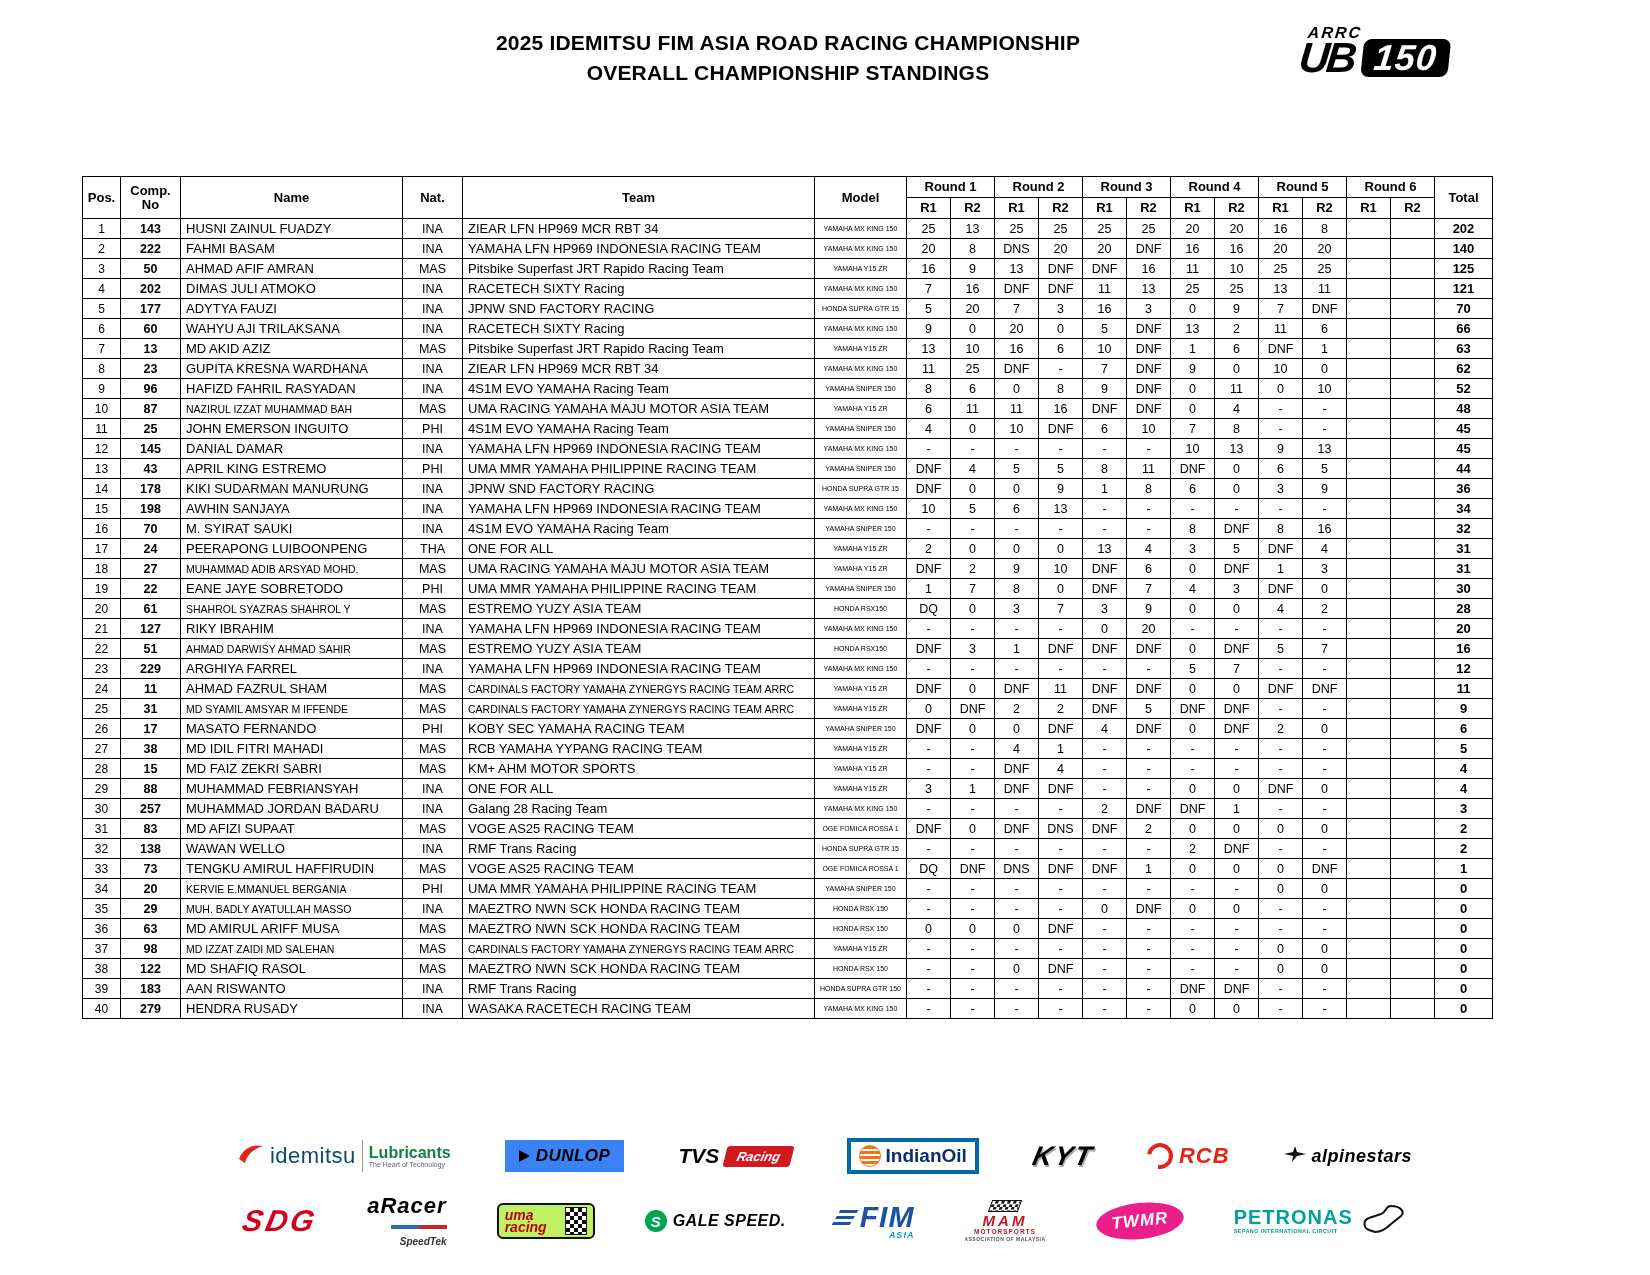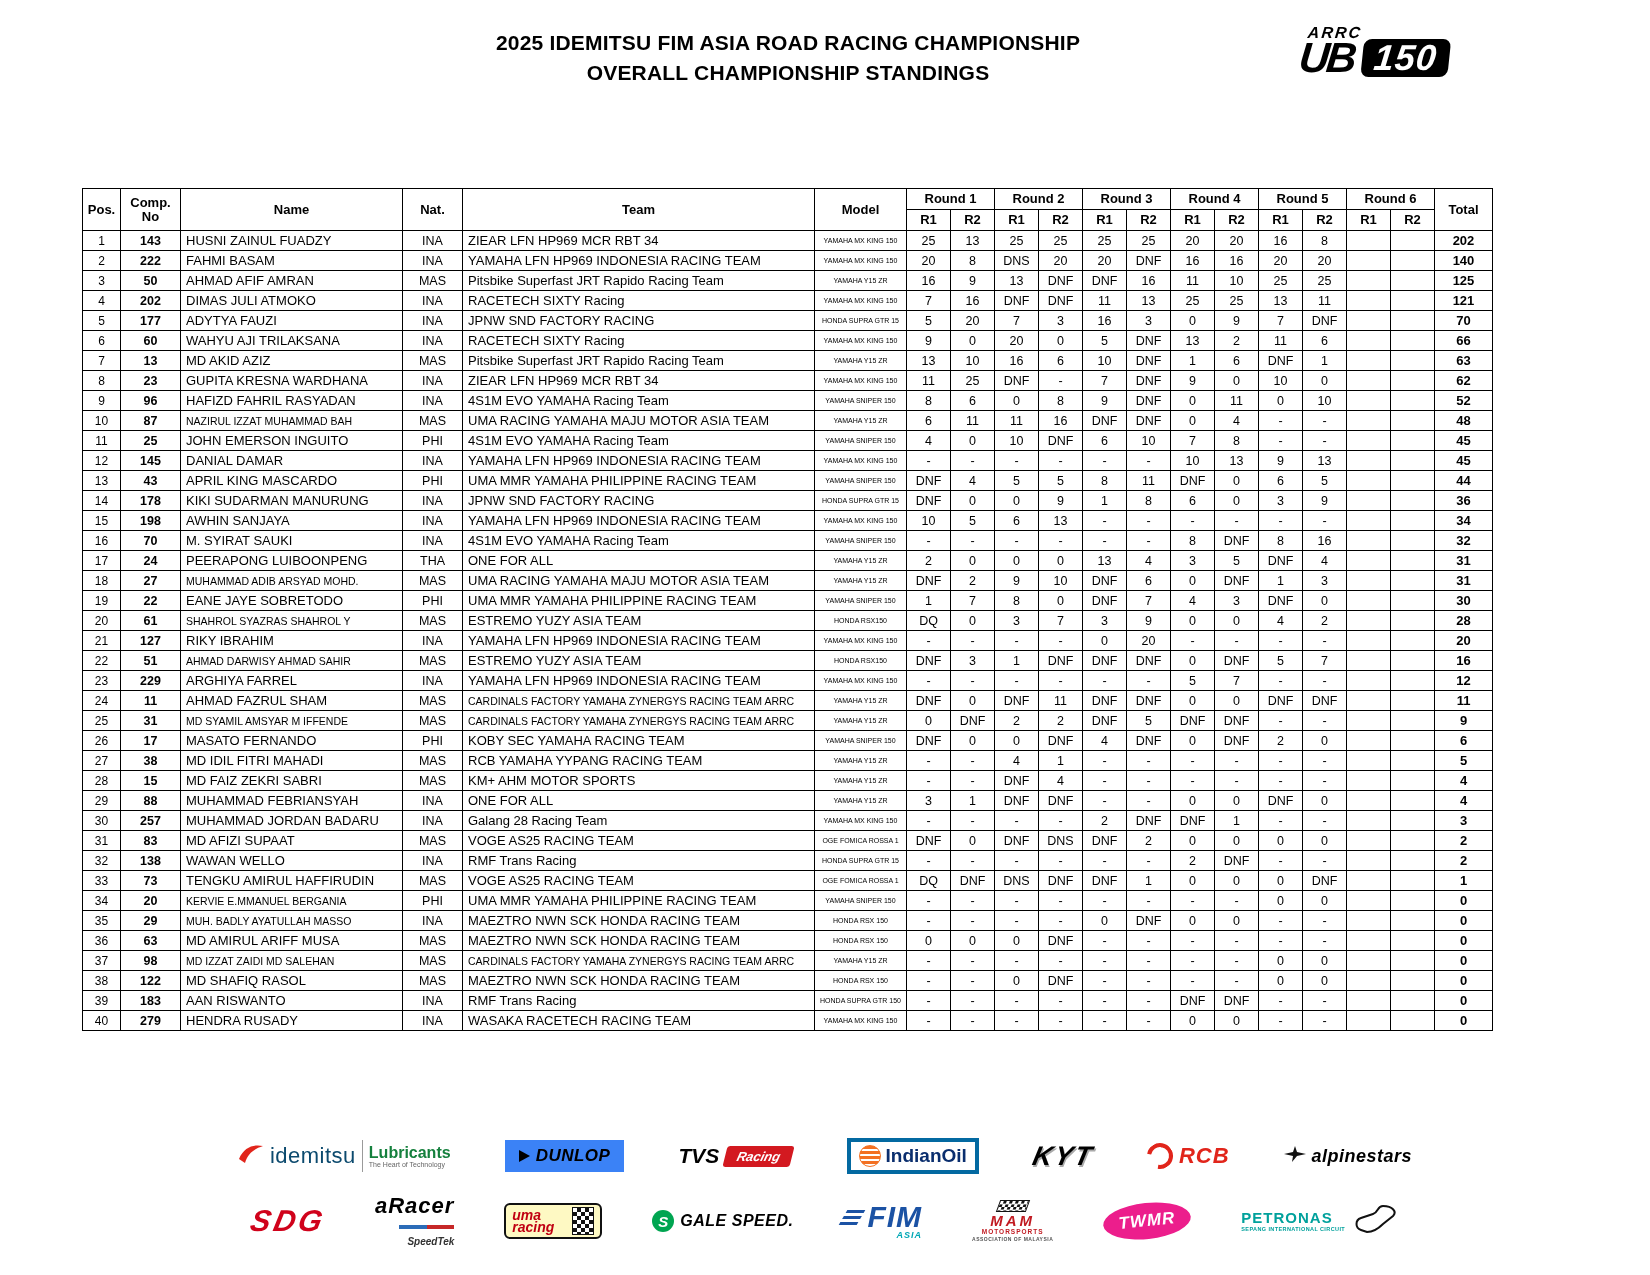--- a/index.html
+++ b/index.html
@@ -8,21 +8,21 @@
 
   
   .title{margin-top:28px;text-align:center;font-weight:bold;font-size:21px;line-height:30px;letter-spacing:.2px;padding-right:74px;}
   .arrc-logo{position:absolute;right:200px;top:24px;transform:skewX(-6deg);}
   .arrc-logo .series{font-weight:bold;font-style:italic;font-size:16px;letter-spacing:2px;margin-left:6px;}
   .arrc-logo .row2x{display:flex;align-items:center;margin-top:-4px;}
   .arrc-logo .ub{font-size:42px;font-weight:900;font-style:italic;letter-spacing:-3px;line-height:40px;}
   .arrc-logo .cc{background:#000;color:#fff;font-size:36px;font-weight:900;font-style:italic;line-height:38px;padding:0 12px;border-radius:8px;margin-left:8px;letter-spacing:1px;}
 
   
-  .standings{position:absolute;left:82px;top:188px;border-collapse:collapse;table-layout:fixed;width:1410px;}
+  .standings{position:absolute;left:82px;top:176px;border-collapse:collapse;table-layout:fixed;width:1410px;}
   .standings th,.standings td{border:1.5px solid #000;overflow:hidden;padding:0 2px;text-align:center;font-size:12.5px;height:19px;white-space:nowrap;}
   .standings thead th{font-weight:bold;white-space:normal;line-height:1.05;height:20px;font-size:13px;}
   .standings td.name,.standings td.team{text-align:left;padding-left:5px;font-size:13px;}
   .standings td.no{font-weight:bold;}
   .standings td.total{font-weight:bold;font-size:13px;}
   .standings td.model{font-size:7px;padding:0 1px;}
   .standings td.cond{font-size:10.5px;}
   .standings td.pos{font-size:12px;}
 
   
@@ -53,42 +53,42 @@
 
   .astar-text{font-style:italic;font-weight:bold;font-size:18px;letter-spacing:.5px;}
 
   .sdg{color:#d0021b;font-style:italic;font-weight:900;font-size:30px;letter-spacing:3px;transform:skewX(-12deg);}
 
   .aracer{display:flex;flex-direction:column;align-items:flex-end;line-height:1;}
   .aracer-main{font-style:italic;font-weight:900;font-size:22px;letter-spacing:1px;}
   .aracer-bars{width:70%;height:4px;margin:2px 0;background:linear-gradient(90deg,#2b6cb8 0 50%,#c62828 50% 100%);}
   .aracer-sub{font-style:italic;font-weight:bold;font-size:10px;color:#333;}
 
-  .uma{border:2.5px solid #111;border-radius:6px;padding:2px 6px;display:flex;align-items:center;gap:18px;background:#fef9c3;}
+  .uma{border:2.5px solid #111;border-radius:6px;padding:2px 6px;display:flex;align-items:center;gap:18px;background:#bef264;}
   .uma-txt{color:#c00012;font-style:italic;font-weight:900;font-size:14px;line-height:12px;display:flex;flex-direction:column;}
   .uma-flag{width:20px;height:26px;background:repeating-conic-gradient(#111 0% 25%,#fff 0% 50%);background-size:8px 8px;border:1px solid #111;}
 
   .gs-s{width:22px;height:22px;border-radius:50%;background:#00a551;color:#fff;font-style:italic;font-weight:900;font-size:15px;display:flex;align-items:center;justify-content:center;}
   .gs-text{font-style:italic;font-weight:900;font-size:16px;letter-spacing:.5px;}
 
   .fim{position:relative;color:#1b52a4;font-style:italic;font-weight:900;font-size:30px;letter-spacing:1px;margin-left:24px;line-height:28px;}
   .fim::before{content:"";position:absolute;left:-24px;top:7px;width:18px;height:15px;background:repeating-linear-gradient(#1b52a4 0 3px,transparent 3px 6px);transform:skewX(-30deg);}
   .fim-asia{color:#00a7b5;font-style:italic;font-weight:900;font-size:9px;display:block;text-align:right;line-height:8px;}
 
   .mam{display:flex;flex-direction:column;align-items:center;line-height:1;gap:1px;}
   .mam-flags{width:28px;height:10px;background:repeating-conic-gradient(#111 0% 25%,#fff 0% 50%);background-size:6px 6px;border:1px solid #111;transform:skewX(-20deg);}
   .mam-main{color:#c11b22;font-style:italic;font-weight:900;font-size:15px;letter-spacing:3px;}
   .mam-sub{color:#c11b22;font-weight:bold;font-size:6.5px;letter-spacing:1px;}
   .mam-tag{color:#555;font-weight:bold;font-size:5px;letter-spacing:.5px;}
 
   .twmr{width:88px;height:36px;background:#ec1e8c;border-radius:50%;display:flex;align-items:center;justify-content:center;color:#fff;font-style:italic;font-weight:900;font-size:17px;transform:rotate(-6deg);letter-spacing:1px;}
 
   .pet{display:flex;align-items:center;gap:8px;}
   .pet-col{display:flex;flex-direction:column;line-height:1;}
-  .pet-main{color:#00a19c;font-weight:900;font-size:15px;letter-spacing:1px;}
+  .pet-main{color:#00a19c;font-weight:900;font-size:20px;letter-spacing:1px;}
   .pet-sub{color:#00a19c;font-weight:bold;font-size:5.5px;letter-spacing:.4px;margin-top:2px;}
 </style>
 </head>
 <body>
 
 <div class="page">
 
   <div class="title">
     <div>2025 IDEMITSU FIM ASIA ROAD RACING CHAMPIONSHIP</div>
     <div>OVERALL CHAMPIONSHIP STANDINGS</div>
@@ -404,21 +404,21 @@
           <td class="score">13</td>
           <td class="score">9</td>
           <td class="score">13</td>
           <td class="score"></td>
           <td class="score"></td>
           <td class="total">45</td>
         </tr>
         <tr>
           <td class="pos">13</td>
           <td class="no">43</td>
-          <td class="name">APRIL KING MASCARDO</td>
+          <td class="name">APRIL KING ESTREMO</td>
           <td class="nat">PHI</td>
           <td class="team">UMA MMR YAMAHA PHILIPPINE RACING TEAM</td>
           <td class="model">YAMAHA SNIPER 150</td>
           <td class="score">DNF</td>
           <td class="score">4</td>
           <td class="score">5</td>
           <td class="score">5</td>
           <td class="score">8</td>
           <td class="score">11</td>
           <td class="score">DNF</td>

